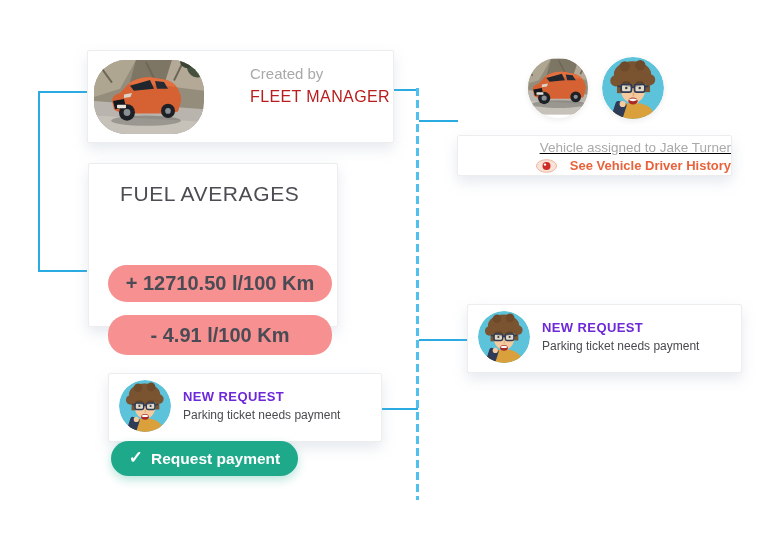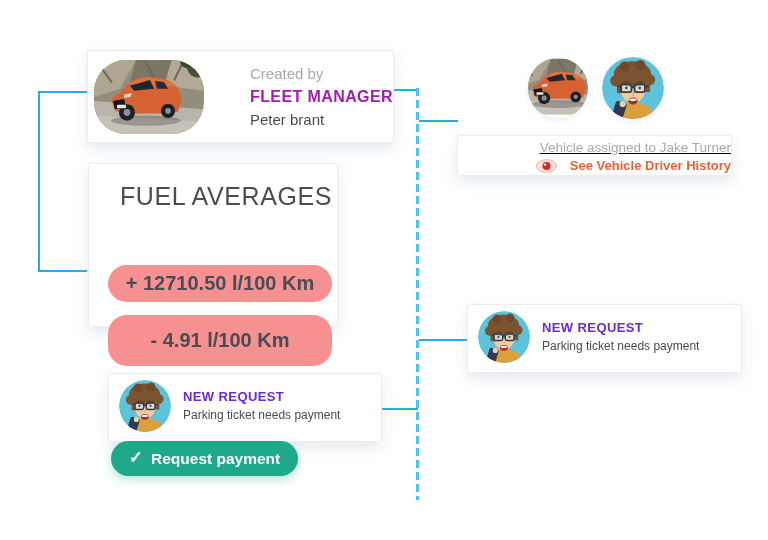--- a/index.html
+++ b/index.html
@@ -41,36 +41,36 @@
   
   .creator-card { left: 87px; top: 50px; width: 307px; height: 93px; }
   .car-photo {
     position: absolute; left: 6px; top: 9px;
     width: 110px; height: 74px;
     border-radius: 32px; overflow: hidden;
   }
   .car-photo svg { display: block; }
   .creator-text { position: absolute; left: 130px; top: 12px; margin-left: 32px; }
   .muted-label { font-size: 15px; color: #a9a9a9; line-height: 22px; font-weight: 400; }
-  .role-label { font-size: 16px; color: #a21caf; font-weight: 700; letter-spacing: 0.4px; line-height: 23px; }
+  .role-label { font-size: 16px; color: #b91c1c; font-weight: 400; letter-spacing: 0.4px; line-height: 23px; }
   .name-label { font-size: 15px; color: #4a4b50; font-weight: 500; line-height: 22px; margin-top: 1px; }
   
   .fuel-card { left: 88px; top: 163px; width: 250px; height: 164px; }
   .fuel-title {
     position: absolute; left: 31px; top: 18px;
-    font-size: 25px; font-weight: 400; color: #4b4d53; letter-spacing: 0.6px;
+    font-size: 21px; font-weight: 400; color: #4b4d53; letter-spacing: 0.6px;
   }
   .pill {
     position: absolute; left: 19px; width: 224px; height: 37px;
     background: #f79090; border-radius: 19px;
     display: flex; align-items: center; justify-content: center;
     font-size: 20px; font-weight: 700; color: #4a4c55; margin-top: 42px;
   }
   .pill-pos { top: 59px; }
-  .pill-neg { top: 109px; height: 51px; }
+  .pill-neg { top: 109px; height: 40px; }
   
   .assignment-card { left: 457px; top: 135px; width: 275px; height: 41px; text-align: right; text-decoration: underline; }
   .assign-line1 { margin-top: 4px; font-size: 13.5px; color: #a9a9a9; font-weight: 400; }
   .assign-line2 {
     margin-top: 3px;
     display: inline-flex; align-items: center; gap: 13px;
     font-size: 13px; color: #e8633c; font-weight: 600;
     cursor: pointer;
   }
   .circle-img {
@@ -177,21 +177,20 @@
 
   <div class="card creator-card">
     <div class="car-photo">
       <svg viewBox="0 0 110 72" width="110" height="74" preserveAspectRatio="none">
           <use href="#car-g"></use>
         </svg>
     </div>
     <div class="creator-text">
       <div class="muted-label">Created by</div>
       <div class="role-label">FLEET MANAGER</div>
-      <div class="name-label">Peter brant</div>
     </div>
   </div>
 
   <div class="card fuel-card">
     <div class="fuel-title">FUEL AVERAGES</div>
     <div class="pill pill-pos">+ 12710.50 l/100 Km</div>
     <div class="pill pill-neg">- 4.91 l/100 Km</div>
   </div>
 
   <div class="circle-img circ-car">

